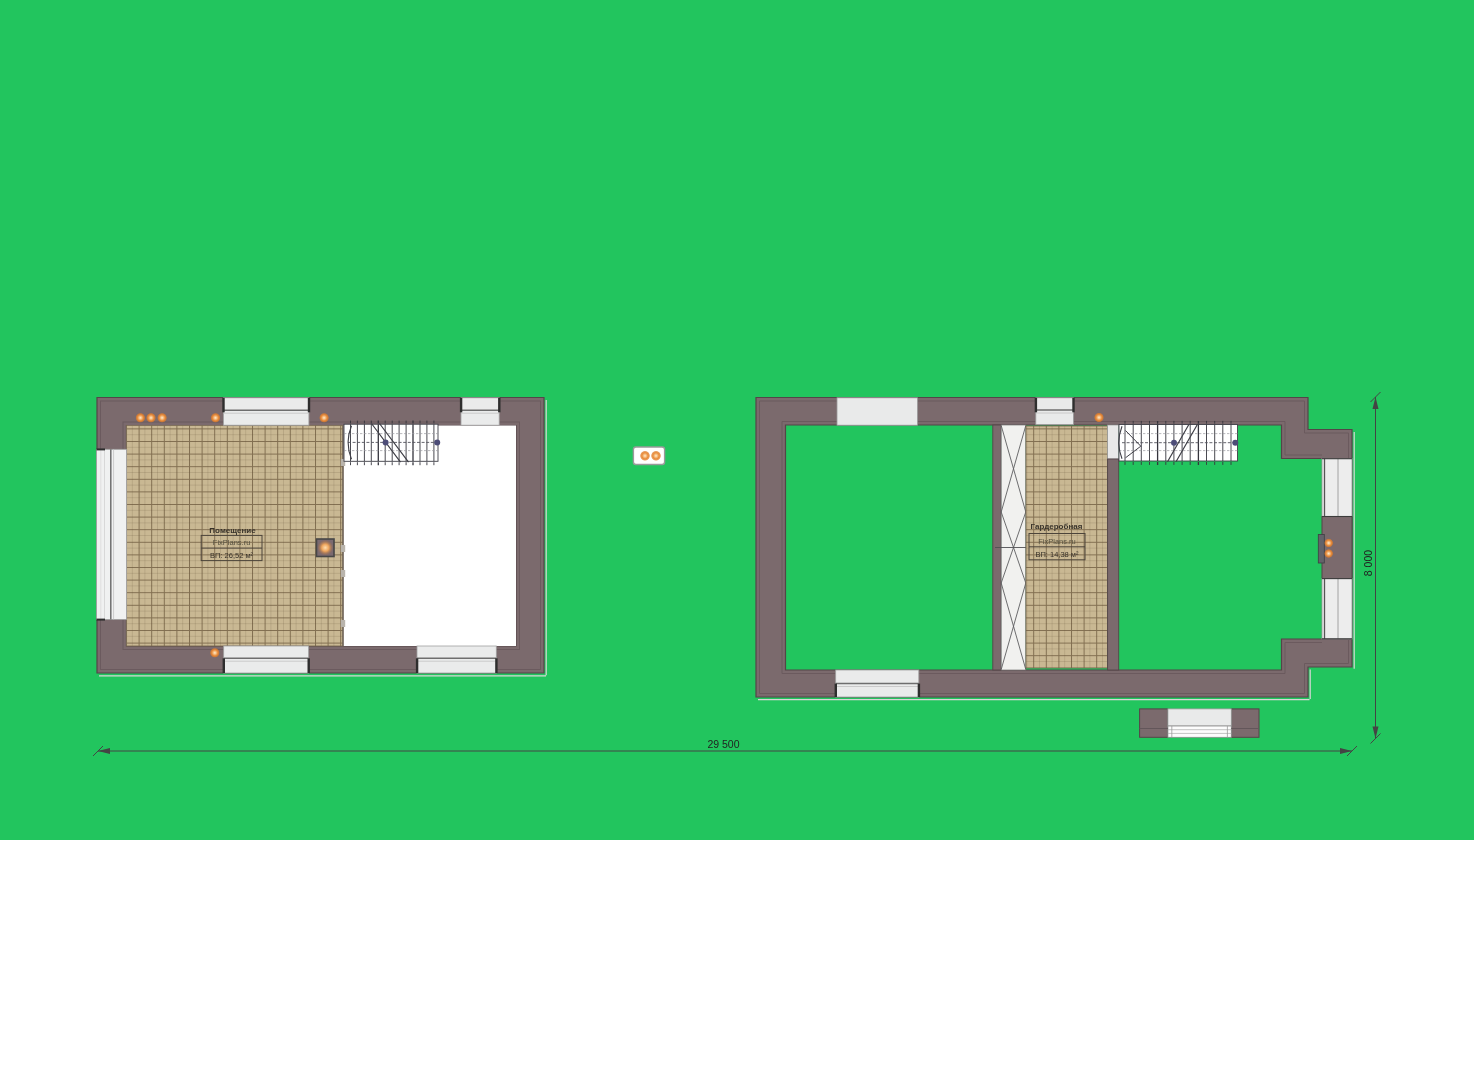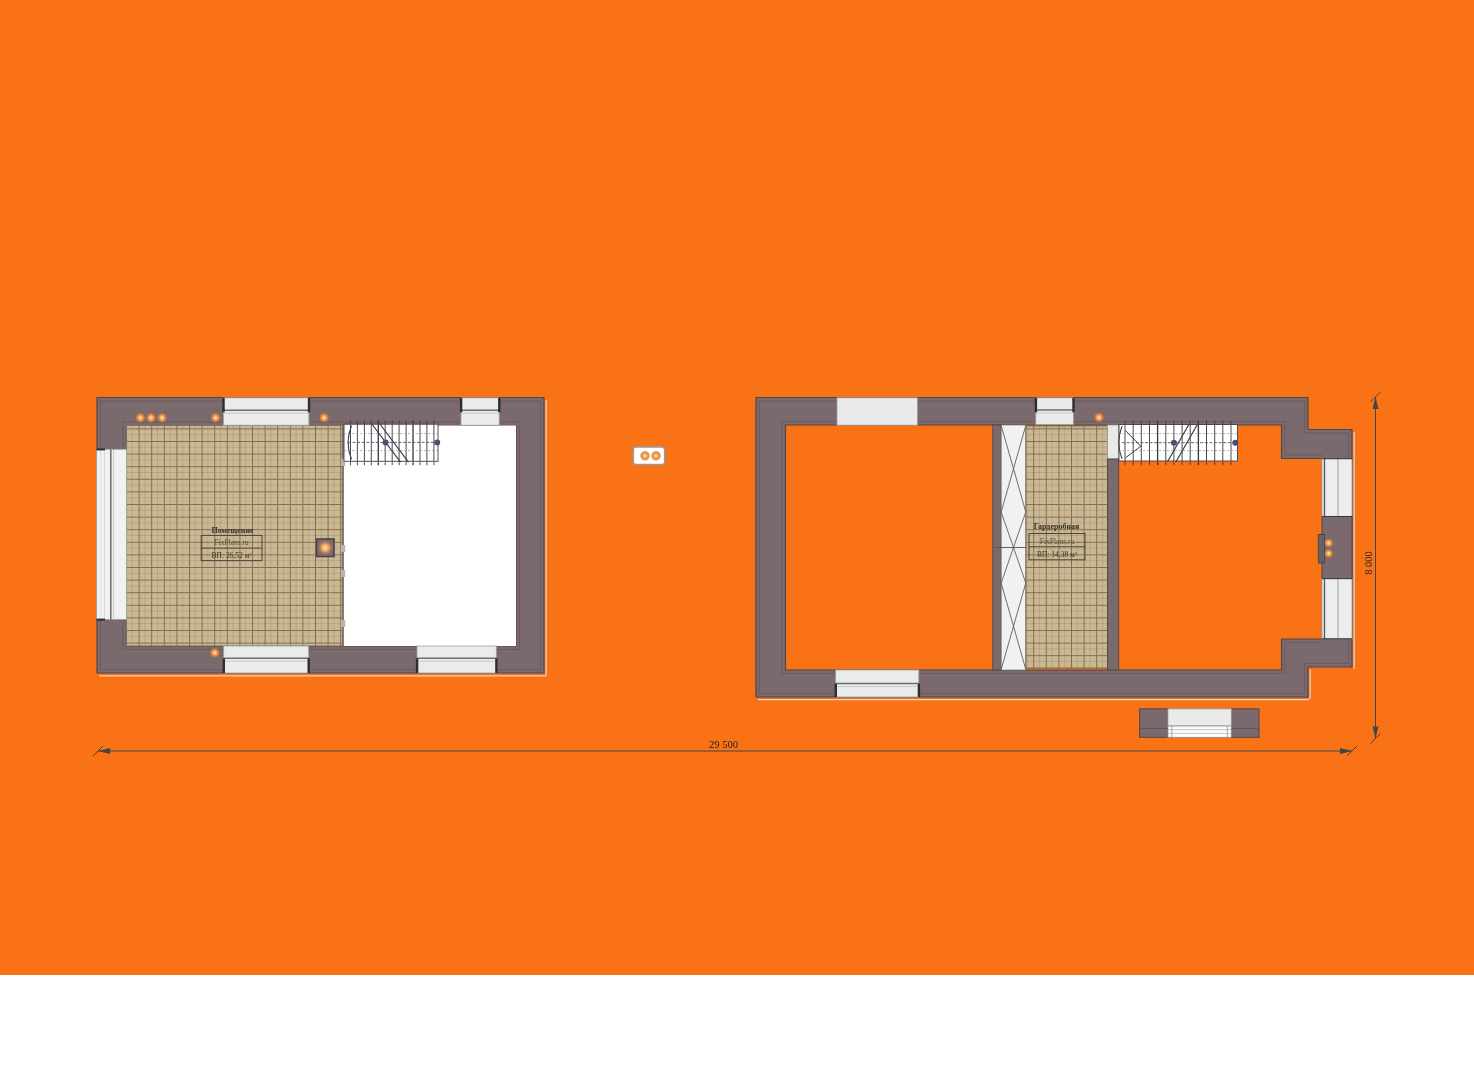--- a/index.html
+++ b/index.html
@@ -1,16 +1,16 @@
 <!DOCTYPE html>
 <html><head>
 <meta charset="utf-8">
 <style>
   html,body{margin:0;padding:0;background:#ffffff;font-family:"Liberation Sans",sans-serif;}
-  #page{position:relative;width:1474px;height:975px;background:#f97316;overflow:hidden;font-family:Liberation Serif, serif;}
+  #page{position:relative;width:1474px;height:840px;background:#22c55e;overflow:hidden;}
 </style>
 </head>
 <body>
 <div id="page">
 <svg width="1474" height="1080" viewBox="0 0 1474 1080">
 <defs>
   <pattern id="tile" width="12.6" height="12.6" patternUnits="userSpaceOnUse">
     <rect width="12.6" height="12.6" fill="#c9b893"></rect>
     <path d="M0,6.3 H12.6 M6.3,0 V12.6" stroke="rgba(92,72,46,0.20)" stroke-width="0.8" fill="none"></path>
     <path d="M0,0.5 H12.6 M0.5,0 V12.6" stroke="rgba(92,72,46,0.65)" stroke-width="1" fill="none"></path>

